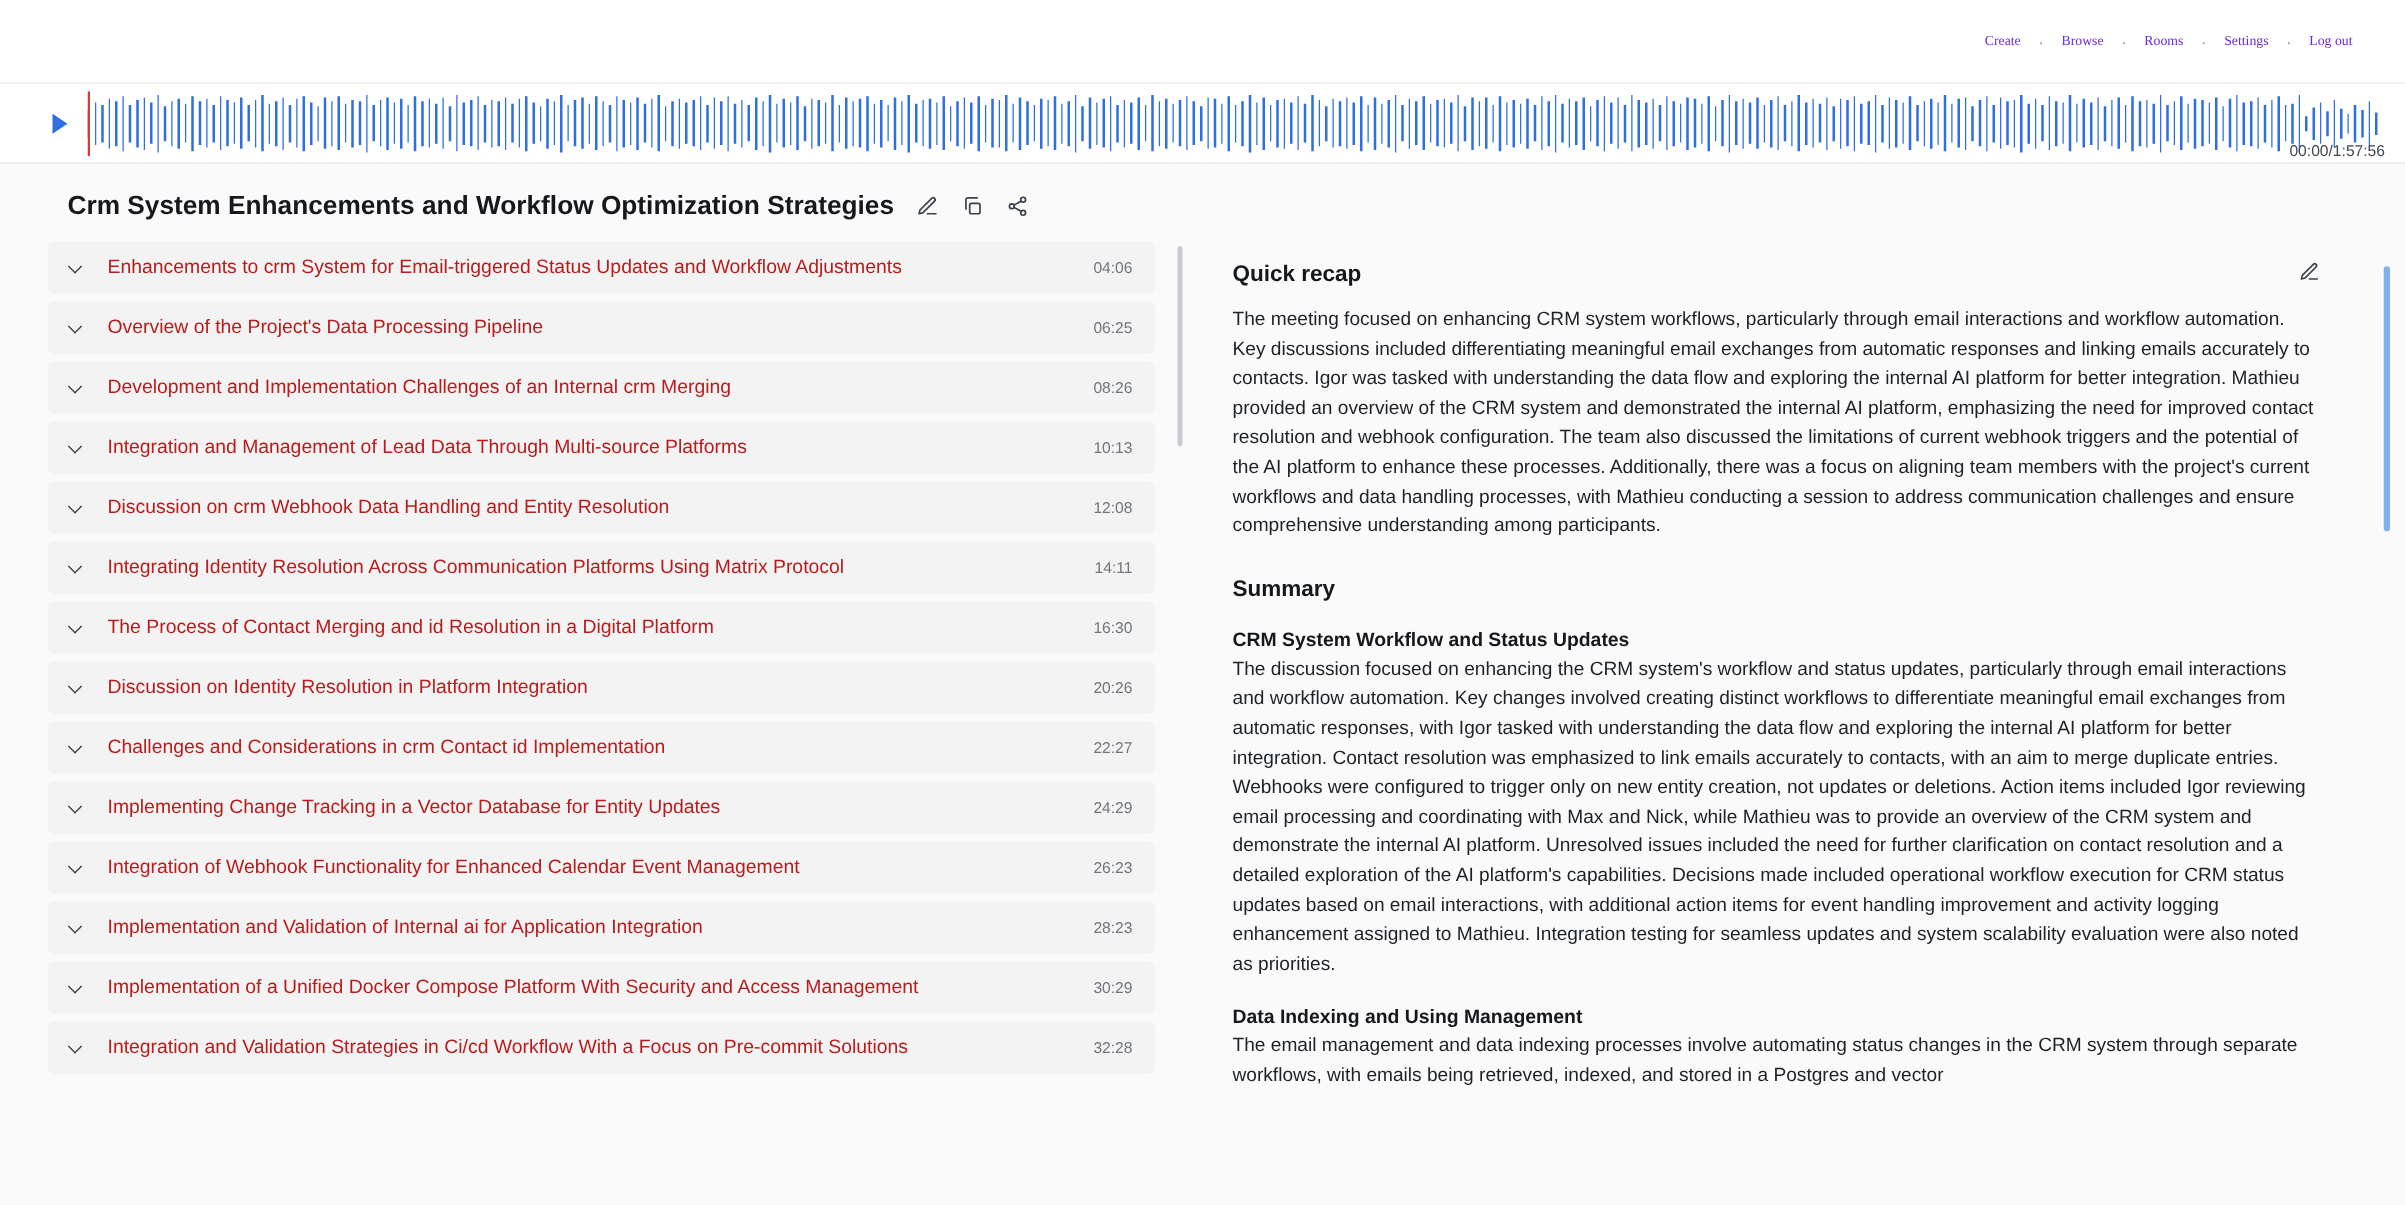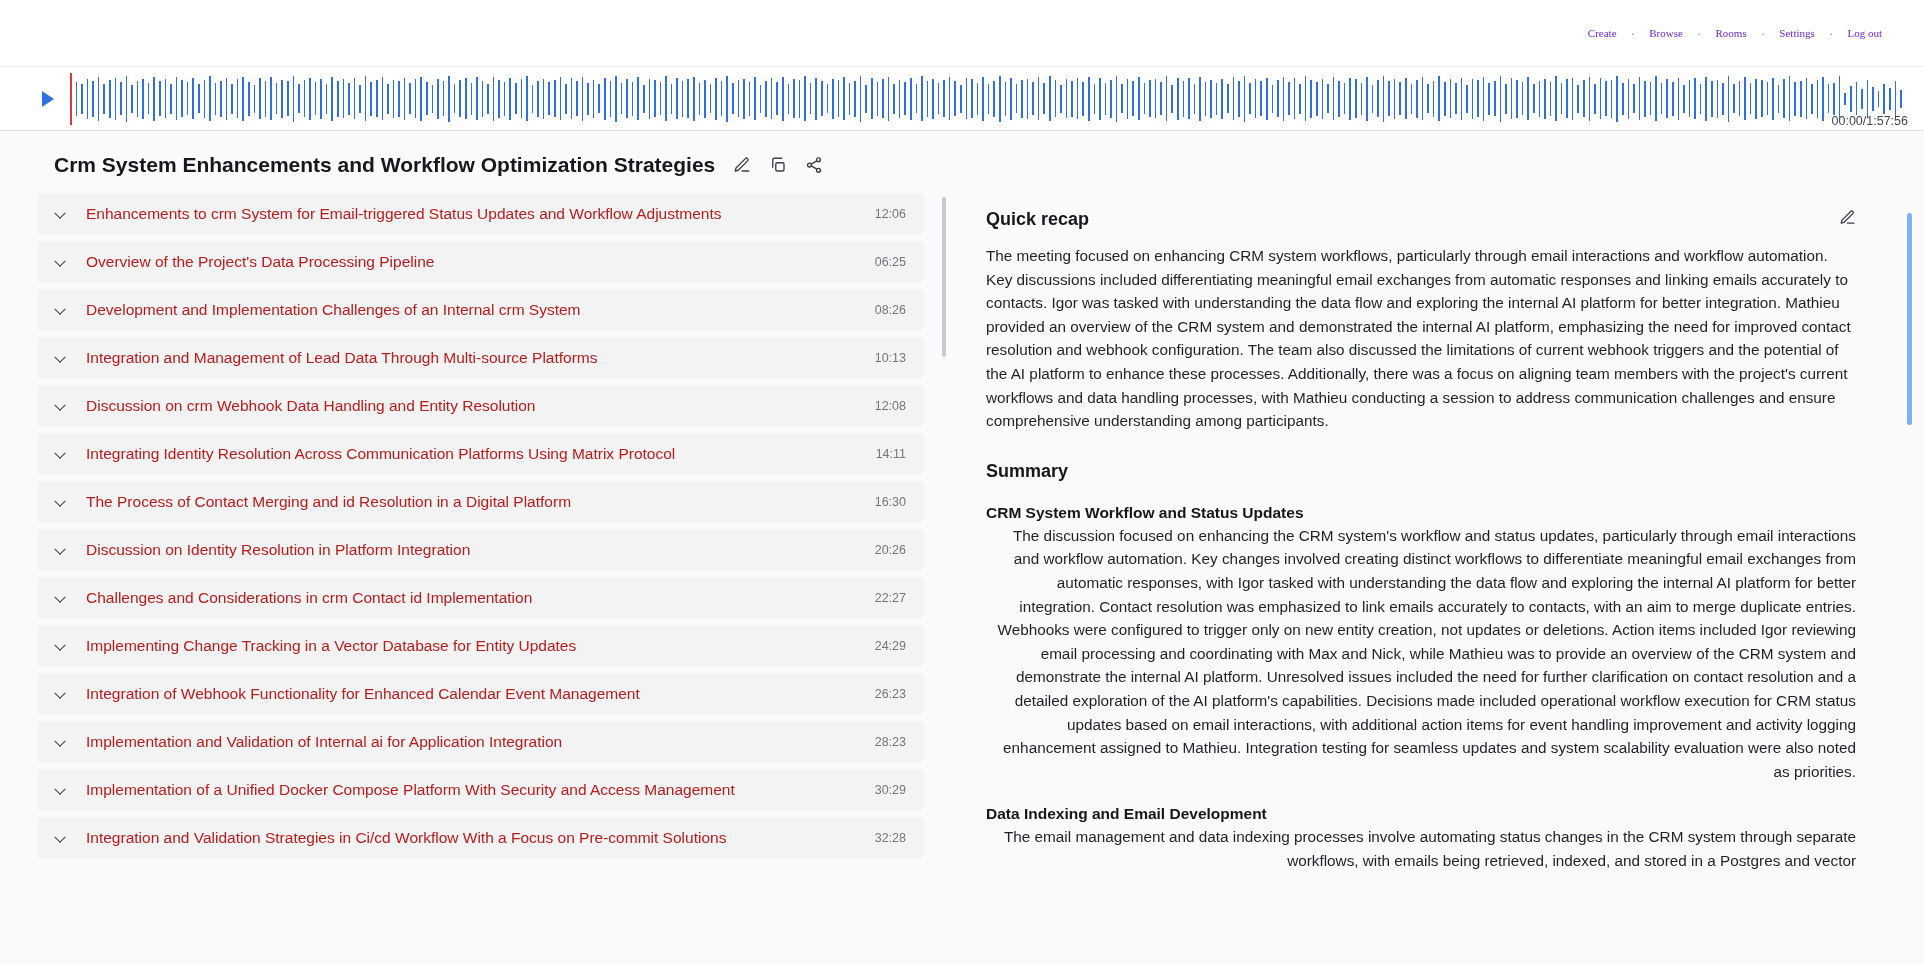--- a/index.html
+++ b/index.html
@@ -162,21 +162,21 @@
   .sum-h1 { font-size: 18px; font-weight: bold; color: #14171b; }
   .sum-edit { margin-left: auto; }
   .sum-p {
     font-size: 15.3px;
     line-height: 23.6px;
     color: #1d2228;
     margin: 14px 0 0 0;
   }
   .sum-h2 { font-size: 18px; font-weight: bold; color: #14171b; margin: 28px 0 0 0; }
   .sum-h3 { font-size: 15.5px; font-weight: bold; color: #14171b; margin: 22px 0 0 0; }
-  .sum-h3 + .sum-p { margin-top: 2px; text-align: right; }
+  .sum-h3 + .sum-p { margin-top: 2px; }
 
   .rscroll {
     position: absolute; right: 12px; top: 20px;
     width: 5px; height: 740px;
   }
   .rscroll .thumb {
     position: absolute; top: 0; left: 0; width: 5px; height: 212px;
     background: #7eb0f2; border-radius: 3px;
   }
 </style>
@@ -564,30 +564,30 @@
       </span>
     </div>
 
     <div class="panels">
 
       <div class="chapters-wrap">
         <div class="chapters" id="chapters">
             <div class="chapter">
               <span class="chev"></span>
               <span class="ch-title">Enhancements to crm System for Email-triggered Status Updates and Workflow Adjustments</span>
-              <span class="ch-time">12:06</span>
+              <span class="ch-time">04:06</span>
             </div>
             <div class="chapter">
               <span class="chev"></span>
               <span class="ch-title">Overview of the Project's Data Processing Pipeline</span>
               <span class="ch-time">06:25</span>
             </div>
             <div class="chapter">
               <span class="chev"></span>
-              <span class="ch-title">Development and Implementation Challenges of an Internal crm System</span>
+              <span class="ch-title">Development and Implementation Challenges of an Internal crm Merging</span>
               <span class="ch-time">08:26</span>
             </div>
             <div class="chapter">
               <span class="chev"></span>
               <span class="ch-title">Integration and Management of Lead Data Through Multi-source Platforms</span>
               <span class="ch-time">10:13</span>
             </div>
             <div class="chapter">
               <span class="chev"></span>
               <span class="ch-title">Discussion on crm Webhook Data Handling and Entity Resolution</span>
@@ -655,21 +655,21 @@
               </svg>
             </span>
           </div>
           <p class="sum-p">The meeting focused on enhancing CRM system workflows, particularly through email interactions and workflow automation. Key discussions included differentiating meaningful email exchanges from automatic responses and linking emails accurately to contacts. Igor was tasked with understanding the data flow and exploring the internal AI platform for better integration. Mathieu provided an overview of the CRM system and demonstrated the internal AI platform, emphasizing the need for improved contact resolution and webhook configuration. The team also discussed the limitations of current webhook triggers and the potential of the AI platform to enhance these processes. Additionally, there was a focus on aligning team members with the project's current workflows and data handling processes, with Mathieu conducting a session to address communication challenges and ensure comprehensive understanding among participants.</p>
 
           <div class="sum-h2">Summary</div>
 
           <div class="sum-h3">CRM System Workflow and Status Updates</div>
           <p class="sum-p">The discussion focused on enhancing the CRM system's workflow and status updates, particularly through email interactions and workflow automation. Key changes involved creating distinct workflows to differentiate meaningful email exchanges from automatic responses, with Igor tasked with understanding the data flow and exploring the internal AI platform for better integration. Contact resolution was emphasized to link emails accurately to contacts, with an aim to merge duplicate entries. Webhooks were configured to trigger only on new entity creation, not updates or deletions. Action items included Igor reviewing email processing and coordinating with Max and Nick, while Mathieu was to provide an overview of the CRM system and demonstrate the internal AI platform. Unresolved issues included the need for further clarification on contact resolution and a detailed exploration of the AI platform's capabilities. Decisions made included operational workflow execution for CRM status updates based on email interactions, with additional action items for event handling improvement and activity logging enhancement assigned to Mathieu. Integration testing for seamless updates and system scalability evaluation were also noted as priorities.</p>
 
-          <div class="sum-h3">Data Indexing and Email Development</div>
+          <div class="sum-h3">Data Indexing and Using Management</div>
           <p class="sum-p">The email management and data indexing processes involve automating status changes in the CRM system through separate workflows, with emails being retrieved, indexed, and stored in a Postgres and vector</p>
         </div>
         <div class="rscroll">
           <div class="thumb"></div>
         </div>
       </div>
 
     </div>
   </div>
 </div>

